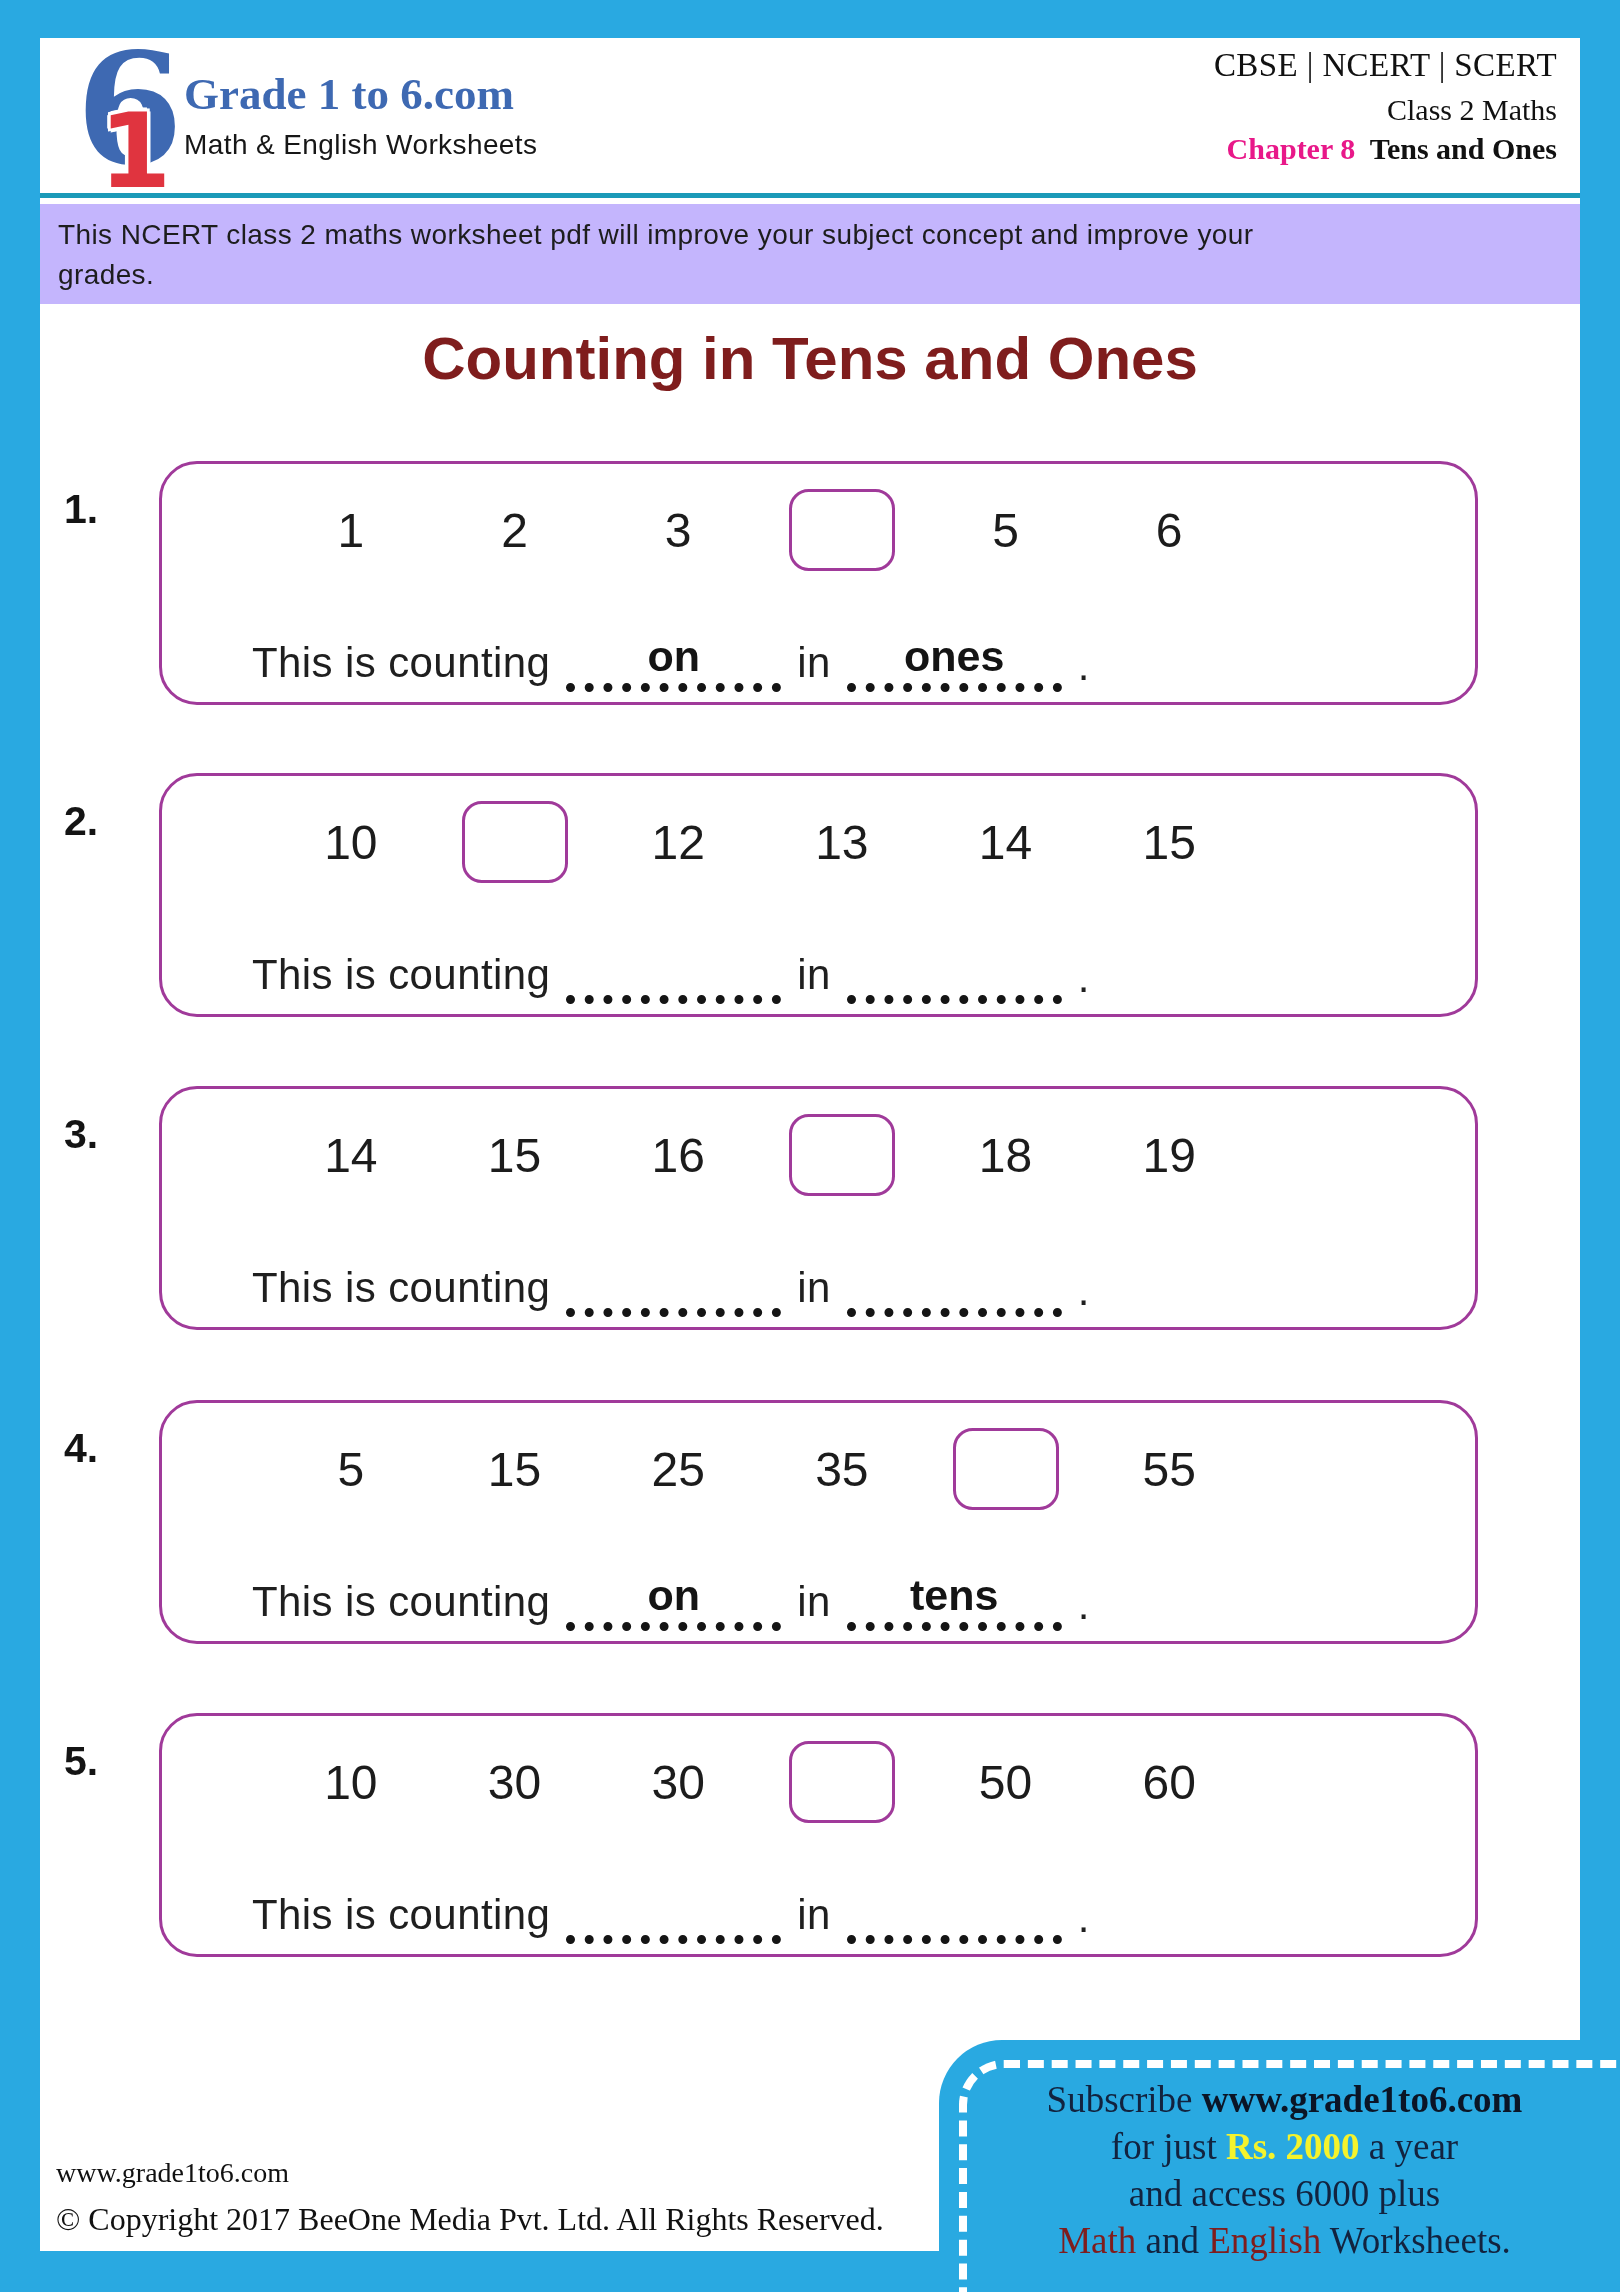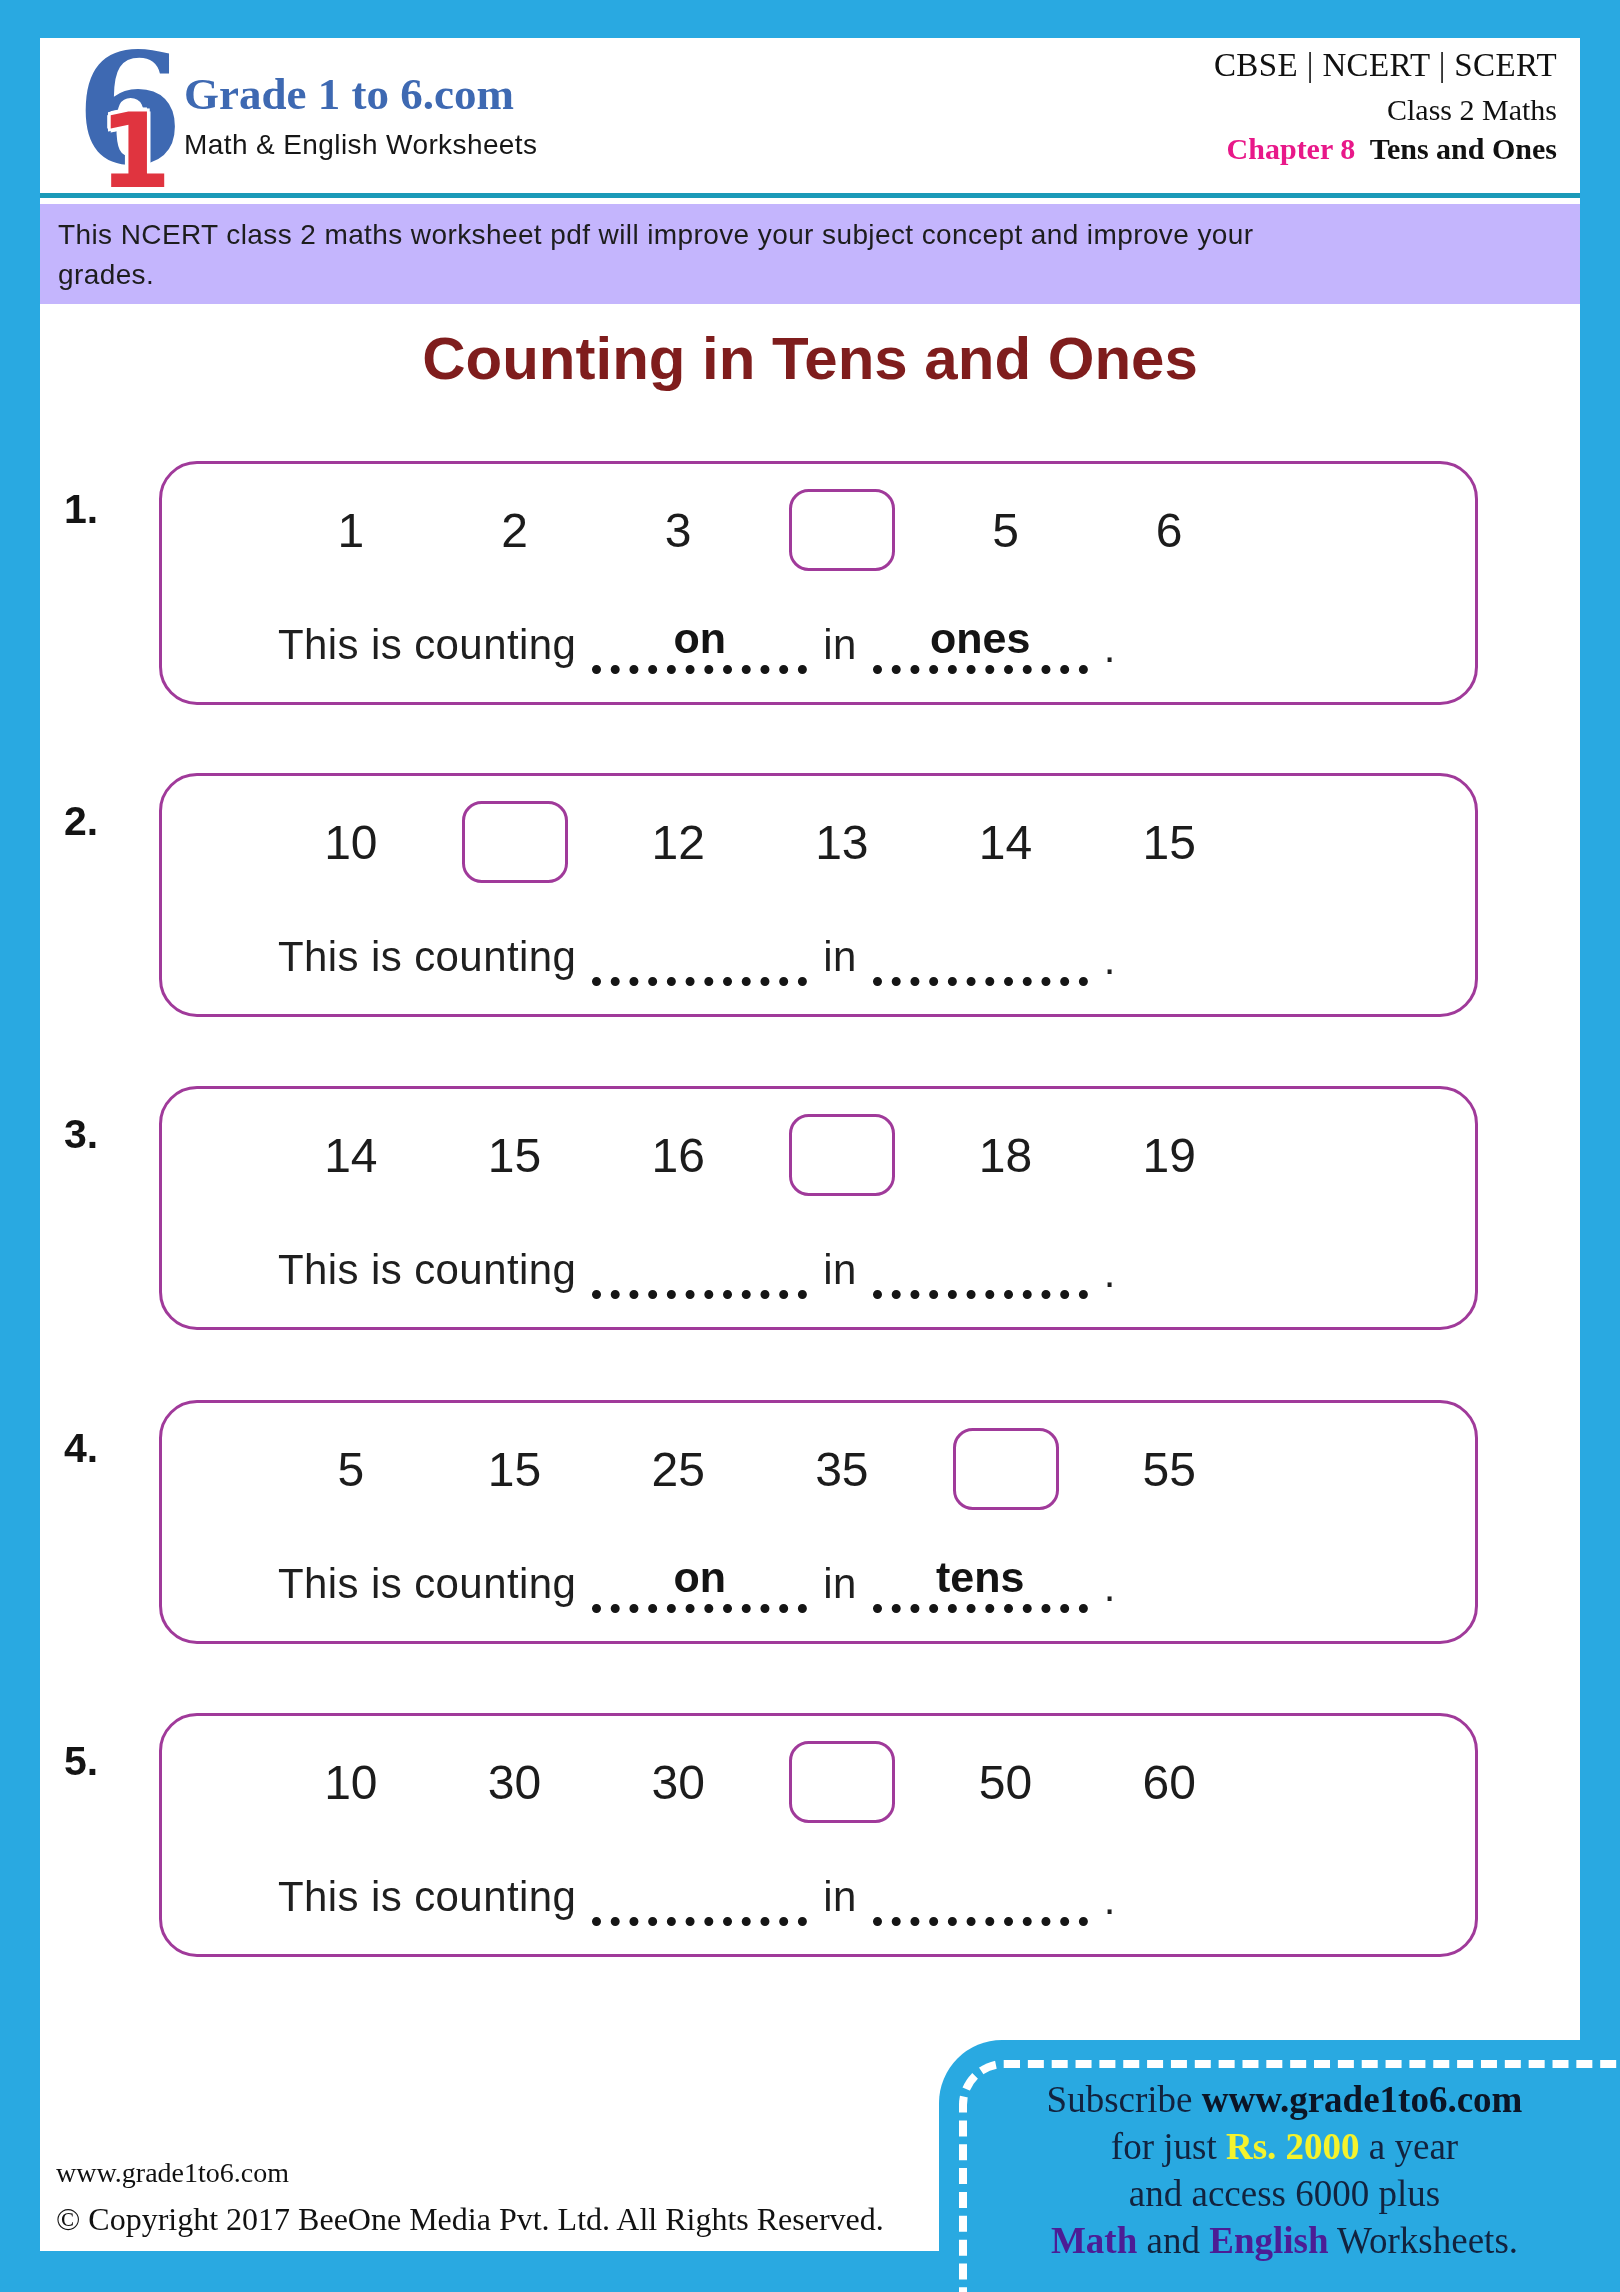--- a/index.html
+++ b/index.html
@@ -35,36 +35,36 @@
   .sheet-title{position:absolute;left:40px;top:324px;width:1540px;text-align:center;
                font-size:60px;font-weight:bold;color:#7f1d1d;letter-spacing:0;}
   
   .qnum{position:absolute;left:64px;font-size:41px;font-weight:bold;color:#141414;}
   .qbox{position:absolute;left:159px;width:1319px;height:244px;border:3.6px solid #A03A9A;
         border-radius:38px;background:#ffffff;box-sizing:border-box;}
   .numrow{display:flex;padding:23px 224px 0 107px;align-items:center;}
   .slot{flex:1;display:flex;justify-content:center;align-items:center;height:86px;}
   .seq-num{font-size:48px;color:#1c1c1c;}
   .gapbox{width:106px;height:82px;border:3.6px solid #A03A9A;border-radius:19.7px;background:#fff;box-sizing:border-box;}
-  .ansrow{display:flex;align-items:flex-end;padding-left:116px;margin-top:38px;column-gap:16px;}
+  .ansrow{display:flex;align-items:flex-end;padding-left:90px;margin-top:56px;column-gap:16px;}
   .sent{font-size:42px;color:#1f1f1f;letter-spacing:0.4px;padding-bottom:5.4px;}
   .blank{display:flex;flex-direction:column;justify-content:flex-end;align-items:center;width:215px;height:63px;}
   .ans-word{font-size:43px;font-weight:bold;color:#141414;line-height:43px;}
   .dots{width:100%;height:0;border-bottom:9px dotted #151515;margin-top:5.4px;}
   .period{font-size:42px;color:#1f1f1f;padding-bottom:1.8px;}
   
   .subscribe{position:absolute;left:939px;top:2040px;width:682px;height:253px;background:#29A9E1;
              border-top-left-radius:63px;overflow:hidden;}
   .dash-border{position:absolute;left:19.7px;top:19.7px;right:-36px;bottom:-36px;
                border:8px dashed #ffffff;border-top-left-radius:45px;}
   .sub-text{position:relative;text-align:center;padding:36px 27px 0 36px;
             font-family:"Liberation Serif",serif;font-size:37px;line-height:47px;color:#12233F;}
   .sub-site{font-weight:bold;color:#0b1526;}
   .sub-price{font-weight:bold;color:#F5F32C;}
-  .sub-white{font-weight:bold;color:#4c1d95;}
+  .sub-white{font-weight:normal;color:#7f1d1d;}
   
   .footer-site{position:absolute;left:56px;top:2157px;font-family:"Liberation Serif",serif;
                font-size:28px;color:#111;}
   .footer-copy{position:absolute;left:56px;top:2201px;font-family:"Liberation Serif",serif;
                font-size:32px;color:#111;}
 </style>
 </head>
 <body>
 
 <div class="page">

